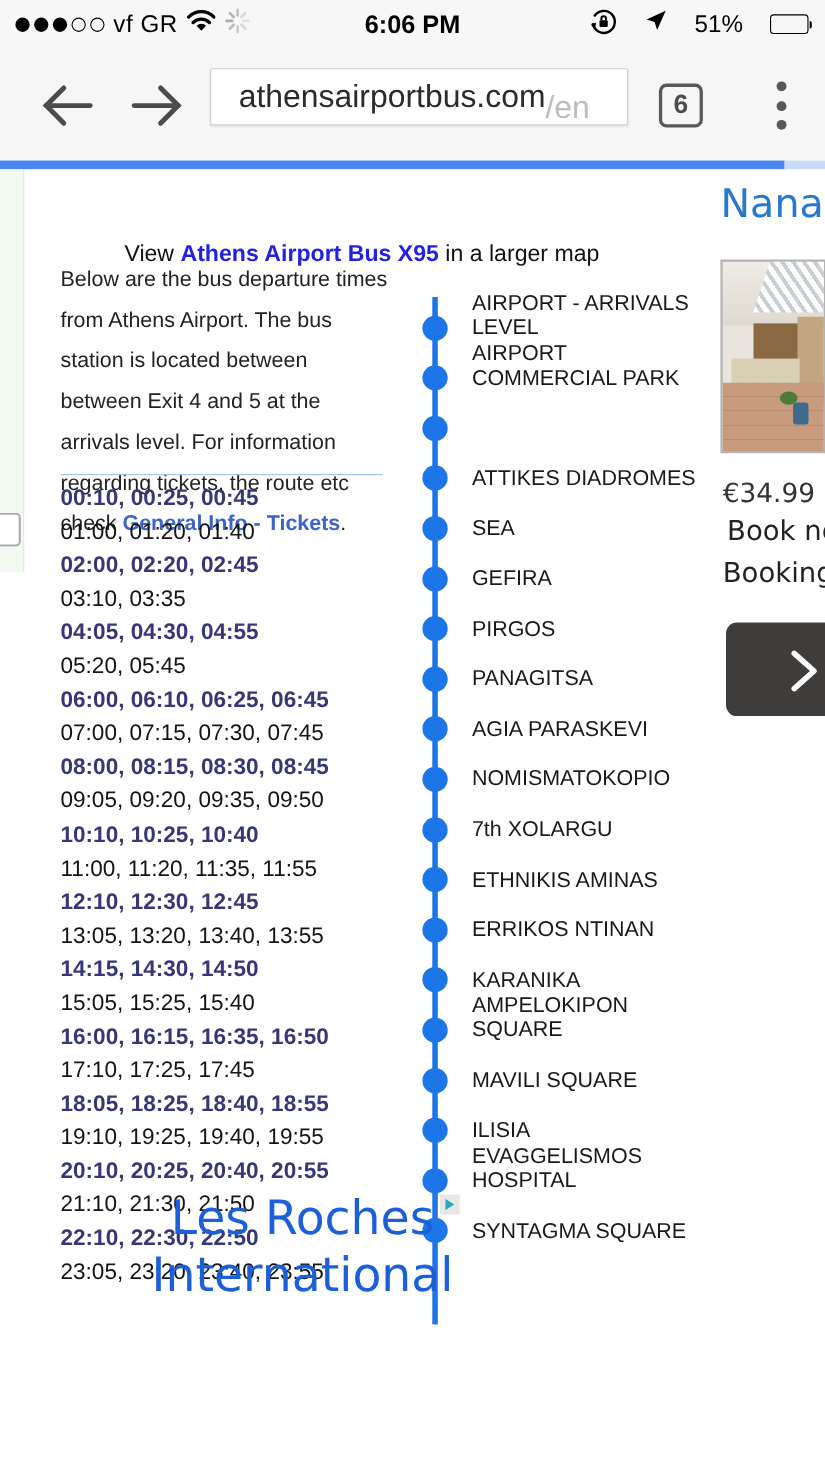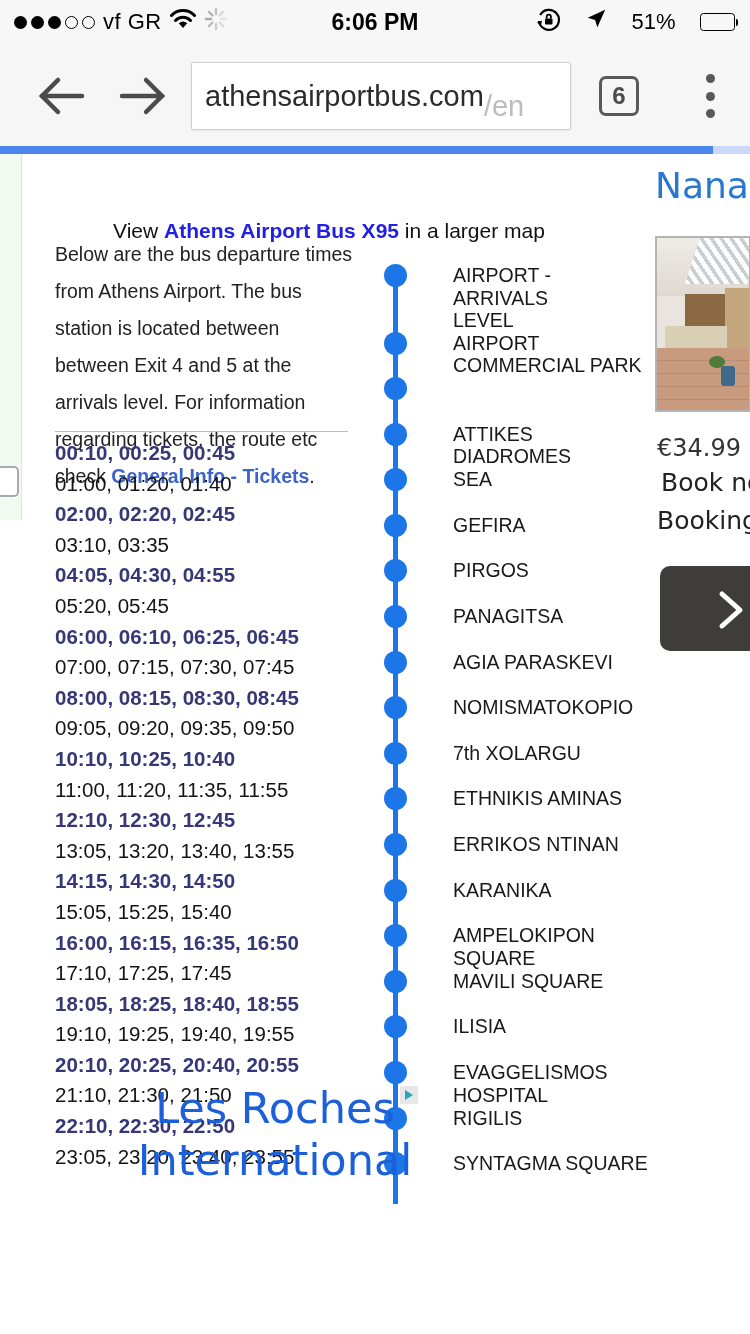--- a/index.html
+++ b/index.html
@@ -37,23 +37,23 @@
   .batt-fill{width:52%;height:100%;background:#000;}
   .batt-tip{width:2.5px;height:7px;background:#000;border-radius:0 2px 2px 0;margin-left:1px;}
   
   .toolbar{
     position:absolute;top:44px;left:0;width:750px;height:102px;background:#f6f6f6;
   }
   .nav-btn{position:absolute;top:26px;width:52px;height:52px;}
   .nav-back{left:36px;}
   .nav-fwd{left:116px;}
   .url-box{
-    position:absolute;left:191px;top:18px;width:380px;height:68px;background:#fff;
+    position:absolute;left:191px;top:18px;width:380px;height:52px;background:#fff;
     border:1px solid #cfcfcf;border-radius:2px;box-shadow:0 1px 2px rgba(0,0,0,.08);
-    display:flex;align-items:center;overflow:hidden;padding-left:13px;
+    display:flex;align-items:center;overflow:hidden;padding-left:25px;
     font-size:29px;color:#2b2b2b;white-space:nowrap;text-align:right;
   }
   .url-suffix{color:#bdbdbd;margin-top:20px;}
   .tab-counter{
     position:absolute;left:599px;top:32px;width:40px;height:40px;
     border:3.5px solid #59595c;border-radius:7px;display:flex;align-items:center;justify-content:center;
     font-size:24px;font-weight:700;color:#4c4c4f;background:transparent;
   }
   .menu-dots{position:absolute;left:700px;top:30px;width:20px;height:44px;
     display:flex;flex-direction:column;justify-content:space-between;align-items:center;}
@@ -70,21 +70,21 @@
   .map-heading a{color:var(--heading-link);font-weight:700;text-decoration:none;}
   .intro{position:absolute;left:55px;top:82px;width:302px;font-size:19.5px;line-height:37px;color:#222;}
   .intro a{color:var(--body-link);font-weight:700;text-decoration:none;}
   .divider{position:absolute;left:55px;top:277px;width:293px;border-top:1px solid #9fc3e8;}
   
   .times{position:absolute;left:55px;top:284px;font-size:20.5px;line-height:30.6px;color:#141414;}
   .time-row.bold{color:var(--times-bold);font-weight:700;}
   
   .route{position:absolute;left:384px;top:110px;width:266px;}
   .route-line{position:absolute;left:9px;top:6px;width:4.5px;height:934px;background:var(--route-blue);}
-  .stop-row{position:relative;display:flex;align-items:flex-start;min-height:45.6px;gap:24px;}
+  .stop-row{position:relative;display:flex;align-items:flex-end;min-height:45.6px;}
   .stop-marker{width:23px;height:23px;border-radius:50%;background:var(--route-blue);flex:0 0 23px;}
   .stop-label{margin-left:22px;font-size:19.5px;line-height:22.5px;color:#191919;}
   .stop-label span{display:block;}
   
   .sidebar{position:absolute;left:655px;top:12px;width:120px;font-family:"DejaVu Sans","Liberation Sans",sans-serif;}
   .ad-title{font-size:36px;color:var(--ad-title-blue);line-height:40px;}
   .hotel-photo{position:absolute;left:0;top:70px;width:96px;height:176px;border:2px solid #b3b3b3;overflow:hidden;background:#e9e5de;}
   .hp-ceiling{position:absolute;left:0;top:0;width:100%;height:34%;background:linear-gradient(#efece6,#ded9d0);}
   .hp-skylight{position:absolute;right:-6px;top:-4px;width:62px;height:50px;transform:skewX(-18deg);
     background:repeating-linear-gradient(45deg,#fdfdfd 0 4px,#c9ced3 4px 7px);}
@@ -352,26 +352,20 @@
           <div class="stop-row">
             <span class="stop-marker"></span>
             <div class="stop-label">
               <span>EVAGGELISMOS</span>
               <span>HOSPITAL</span>
             </div>
           </div>
           <div class="stop-row">
             <span class="stop-marker"></span>
             <div class="stop-label">
-              <span>RIGILIS</span>
-            </div>
-          </div>
-          <div class="stop-row">
-            <span class="stop-marker"></span>
-            <div class="stop-label">
               <span>SYNTAGMA SQUARE</span>
             </div>
           </div>
         </div>
     </div>
 
     <div class="sidebar">
       <div class="ad-title">Nana</div>
       <div class="hotel-photo">
         <div class="hp-ceiling"></div>

